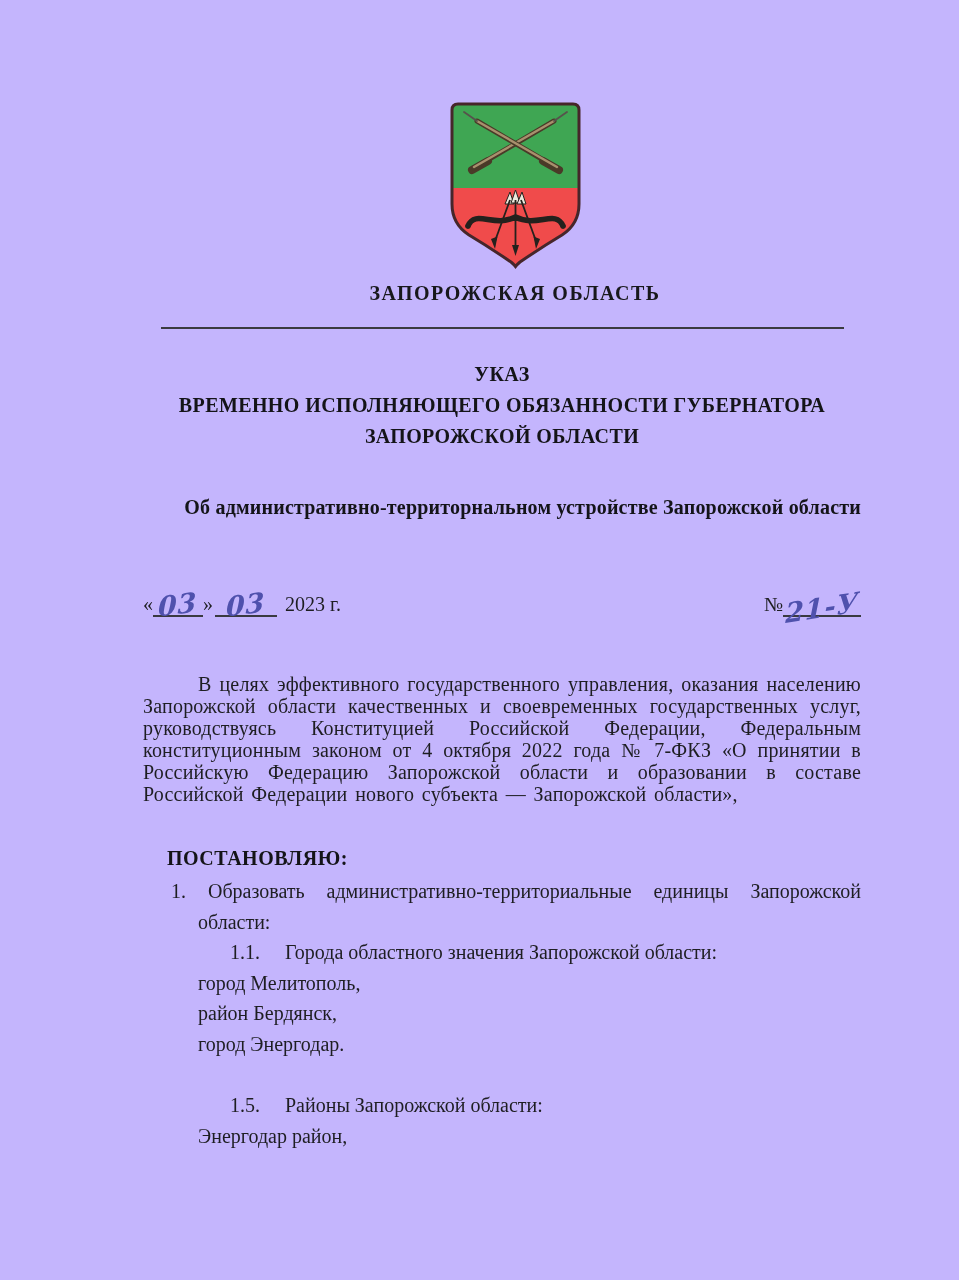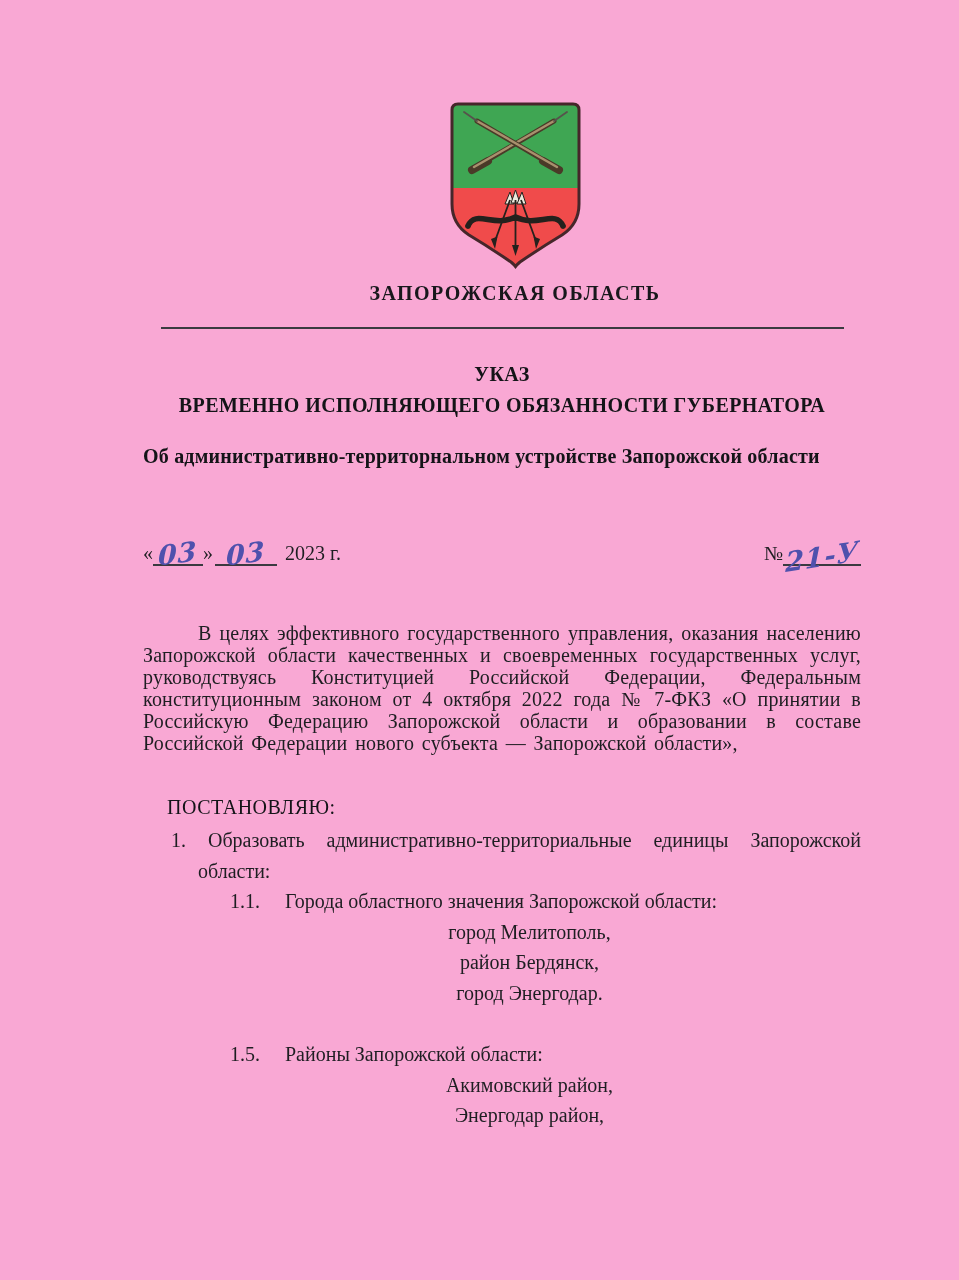--- a/index.html
+++ b/index.html
@@ -5,21 +5,21 @@
   html, body {
     margin: 0;
     padding: 0;
     background: #f4f3f1;
   }
   .page {
     position: relative;
     width: 959px;
     height: 1280px;
     margin: 0 auto;
-    background: #f9a8d4;
+    background: #c4b5fd;
     color: #1e1e22;
     font-family: "Liberation Serif", "DejaVu Serif", serif;
     font-size: 20px;
     overflow: hidden;
     box-sizing: border-box;
     padding: 0 98px 0 143px;
   }
   
   .emblem-wrap {
     margin: 100px auto 0;
@@ -46,25 +46,26 @@
   .doc-title {
     margin-top: 30px;
     text-align: center;
     font-weight: bold;
     font-size: 20px;
     line-height: 31px;
     letter-spacing: 0.4px;
     color: #141418;
   }
   .subject {
-    margin-top: 24px;
+    margin-top: 44px;
     font-weight: bold;
     font-size: 20px;
     letter-spacing: 0.2px;
     color: #141418;
+    text-align: right;
   }
   
   .date-row {
     margin-top: 58px;
     display: flex;
     justify-content: space-between;
     align-items: flex-end;
     height: 40px;
   }
   .date-left, .date-right {
@@ -100,40 +101,40 @@
     margin: 56px 0 0 0;
     text-align: justify;
     text-indent: 55px;
     line-height: 22px;
     word-spacing: 2.5px;
     letter-spacing: 0.2px;
   }
   .resolution {
     margin-top: 42px;
     padding-left: 24px;
-    font-weight: normal;
+    font-weight: bold;
     font-size: 20px;
     letter-spacing: 0.5px;
     color: #141418;
   }
   .list { margin-top: 6px; line-height: 30.5px; }
   .item-1 {
     padding-left: 55px;
     text-indent: -27px;
     text-align: justify;
     word-spacing: 2px;
   }
   .subitem {
     padding-left: 87px;
   }
   .subitem .sub-num {
     display: inline-block;
     min-width: 55px;
   }
-  .entry { padding-left: 55px; text-align: center; }
+  .entry { padding-left: 55px; }
   .gap-lg { height: 31px; }
   
   .page * { cursor: default; }
 </style>
 </head>
 <body>
 
 <div class="page">
 
   <div class="emblem-wrap">
@@ -177,20 +178,21 @@
     </svg>
   </div>
 
   <div class="region-name">ЗАПОРОЖСКАЯ ОБЛАСТЬ</div>
 
   <div class="rule"></div>
 
   <div class="doc-title">
     <div>УКАЗ</div>
     <div>ВРЕМЕННО ИСПОЛНЯЮЩЕГО ОБЯЗАННОСТИ ГУБЕРНАТОРА</div>
+    <div>ЗАПОРОЖСКОЙ ОБЛАСТИ</div>
   </div>
 
   <div class="subject">Об административно-территорнальном устройстве Запорожской области</div>
 
   <div class="date-row">
     <div class="date-left"><span>«</span><span class="blank blank-day"><span class="hw">03</span></span><span>»</span><span class="blank blank-month"><span class="hw">03</span></span><span>2023 г.</span></div>
     <div class="date-right"><span>№</span><span class="blank blank-num"><span class="hw hw-num">21-У</span></span></div>
   </div>
 
   <p class="preamble">В целях эффективного государственного управления, оказания населению Запорожской области качественных и своевременных государственных услуг, руководствуясь Конституцией Российской Федерации, Федеральным конституционным законом от 4 октября 2022 года № 7-ФКЗ «О принятии в Российскую Федерацию Запорожской области и образовании в составе Российской Федерации нового субъекта — Запорожской области»,</p>
@@ -201,17 +203,16 @@
     <div class="item-1"><span>1.</span>&nbsp;<span>Образовать административно-территориальные единицы Запорожской области:</span></div>
 
     <div class="subitem"><span class="sub-num">1.1.</span><span>Города областного значения Запорожской области:</span></div>
     <div class="entry">город Мелитополь,</div>
     <div class="entry">район Бердянск,</div>
     <div class="entry">город Энергодар.</div>
 
     <div class="gap-lg"></div>
 
     <div class="subitem"><span class="sub-num">1.5.</span><span>Районы Запорожской области:</span></div>
-    <div class="entry">Акимовский район,</div>
     <div class="entry">Энергодар район,</div>
   </div>
 
 </div>
 
 </body></html>

